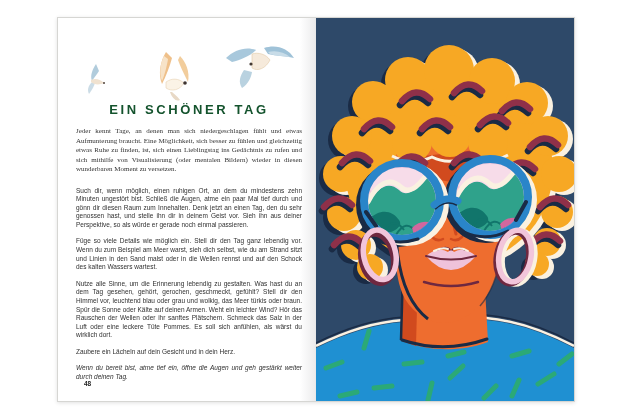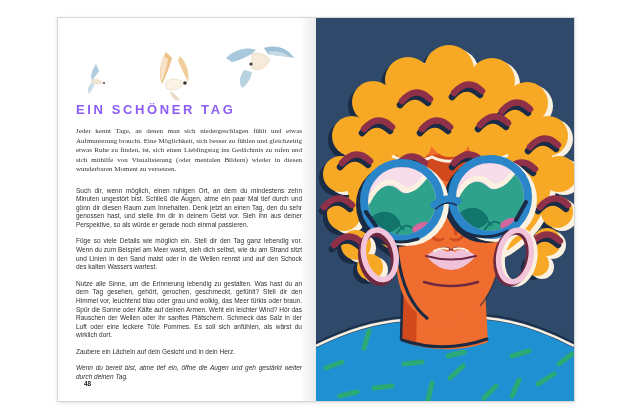--- a/index.html
+++ b/index.html
@@ -16,21 +16,21 @@
     background:linear-gradient(90deg,rgba(0,0,0,0) 0%,rgba(60,60,70,0.10) 96%,rgba(60,60,70,0.18) 100%);
   }
   .bird{position:absolute;}
   .bird-1{left:26px;top:44px;}
   .bird-2{left:88px;top:32px;}
   .bird-3{left:166px;top:24px;}
   .text-col{position:absolute;left:18px;top:84px;width:226px;}
   h1{
     margin:0 0 10px 0;
     font-family:"Liberation Sans",sans-serif;font-weight:700;
-    font-size:13px;letter-spacing:2.6px;color:#8b5cf6;
+    font-size:13px;letter-spacing:2.6px;color:#14532d;text-align:center;
   }
   p{margin:0;color:#2e2e2e;}
   p.serif{
     font-family:"Liberation Serif",serif;font-size:7px;line-height:1.36;
     text-align:justify;margin-bottom:12px;color:#333;
   }
   p.sans{
     font-family:"Liberation Sans",sans-serif;font-size:6.5px;line-height:1.32;
     text-align:justify;margin-bottom:8px;color:#303030;
   }

